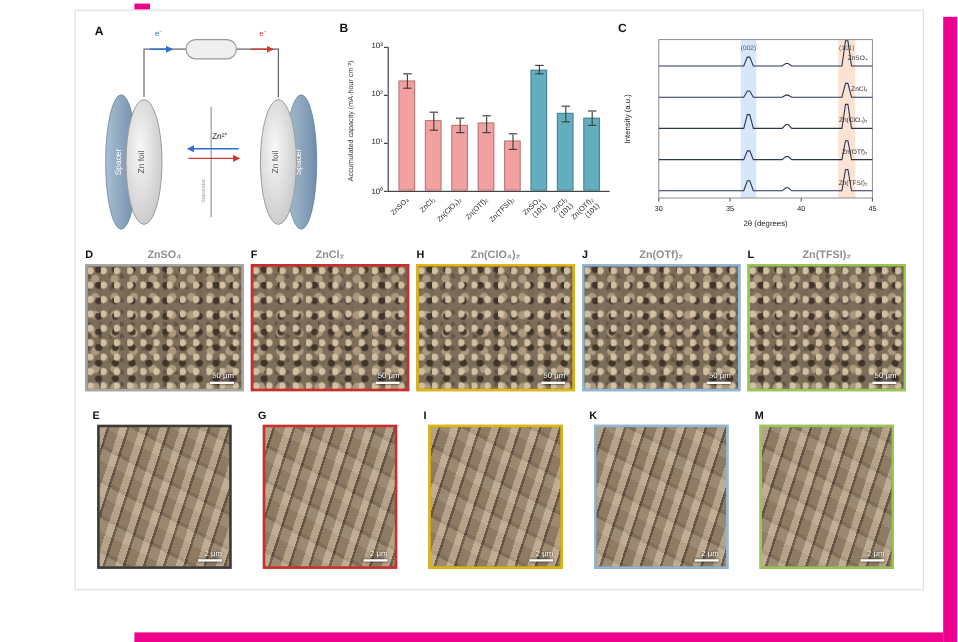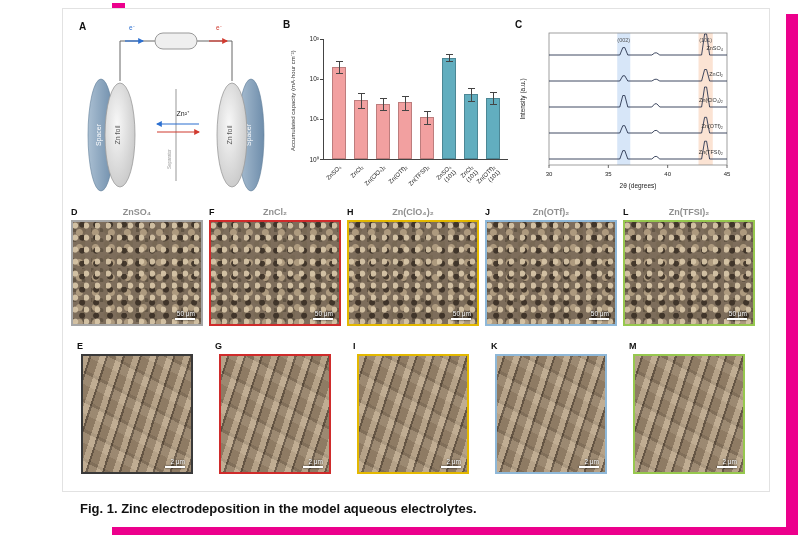--- a/index.html
+++ b/index.html
@@ -317,14 +317,13 @@
           <div class="sem-img crystal" style="border-color: rgb(151, 200, 79);">
             <div class="scalebar">
               <span class="scale-text">2 μm</span>
               <span class="scale-line"></span>
             </div>
           </div>
         </div>
       </div>
   </div>
 
-  <div class="caption">Fig. 1. Zinc electrodeposition in the model aqueous electrolytes.</div>
 </div>
 
 </body></html>

